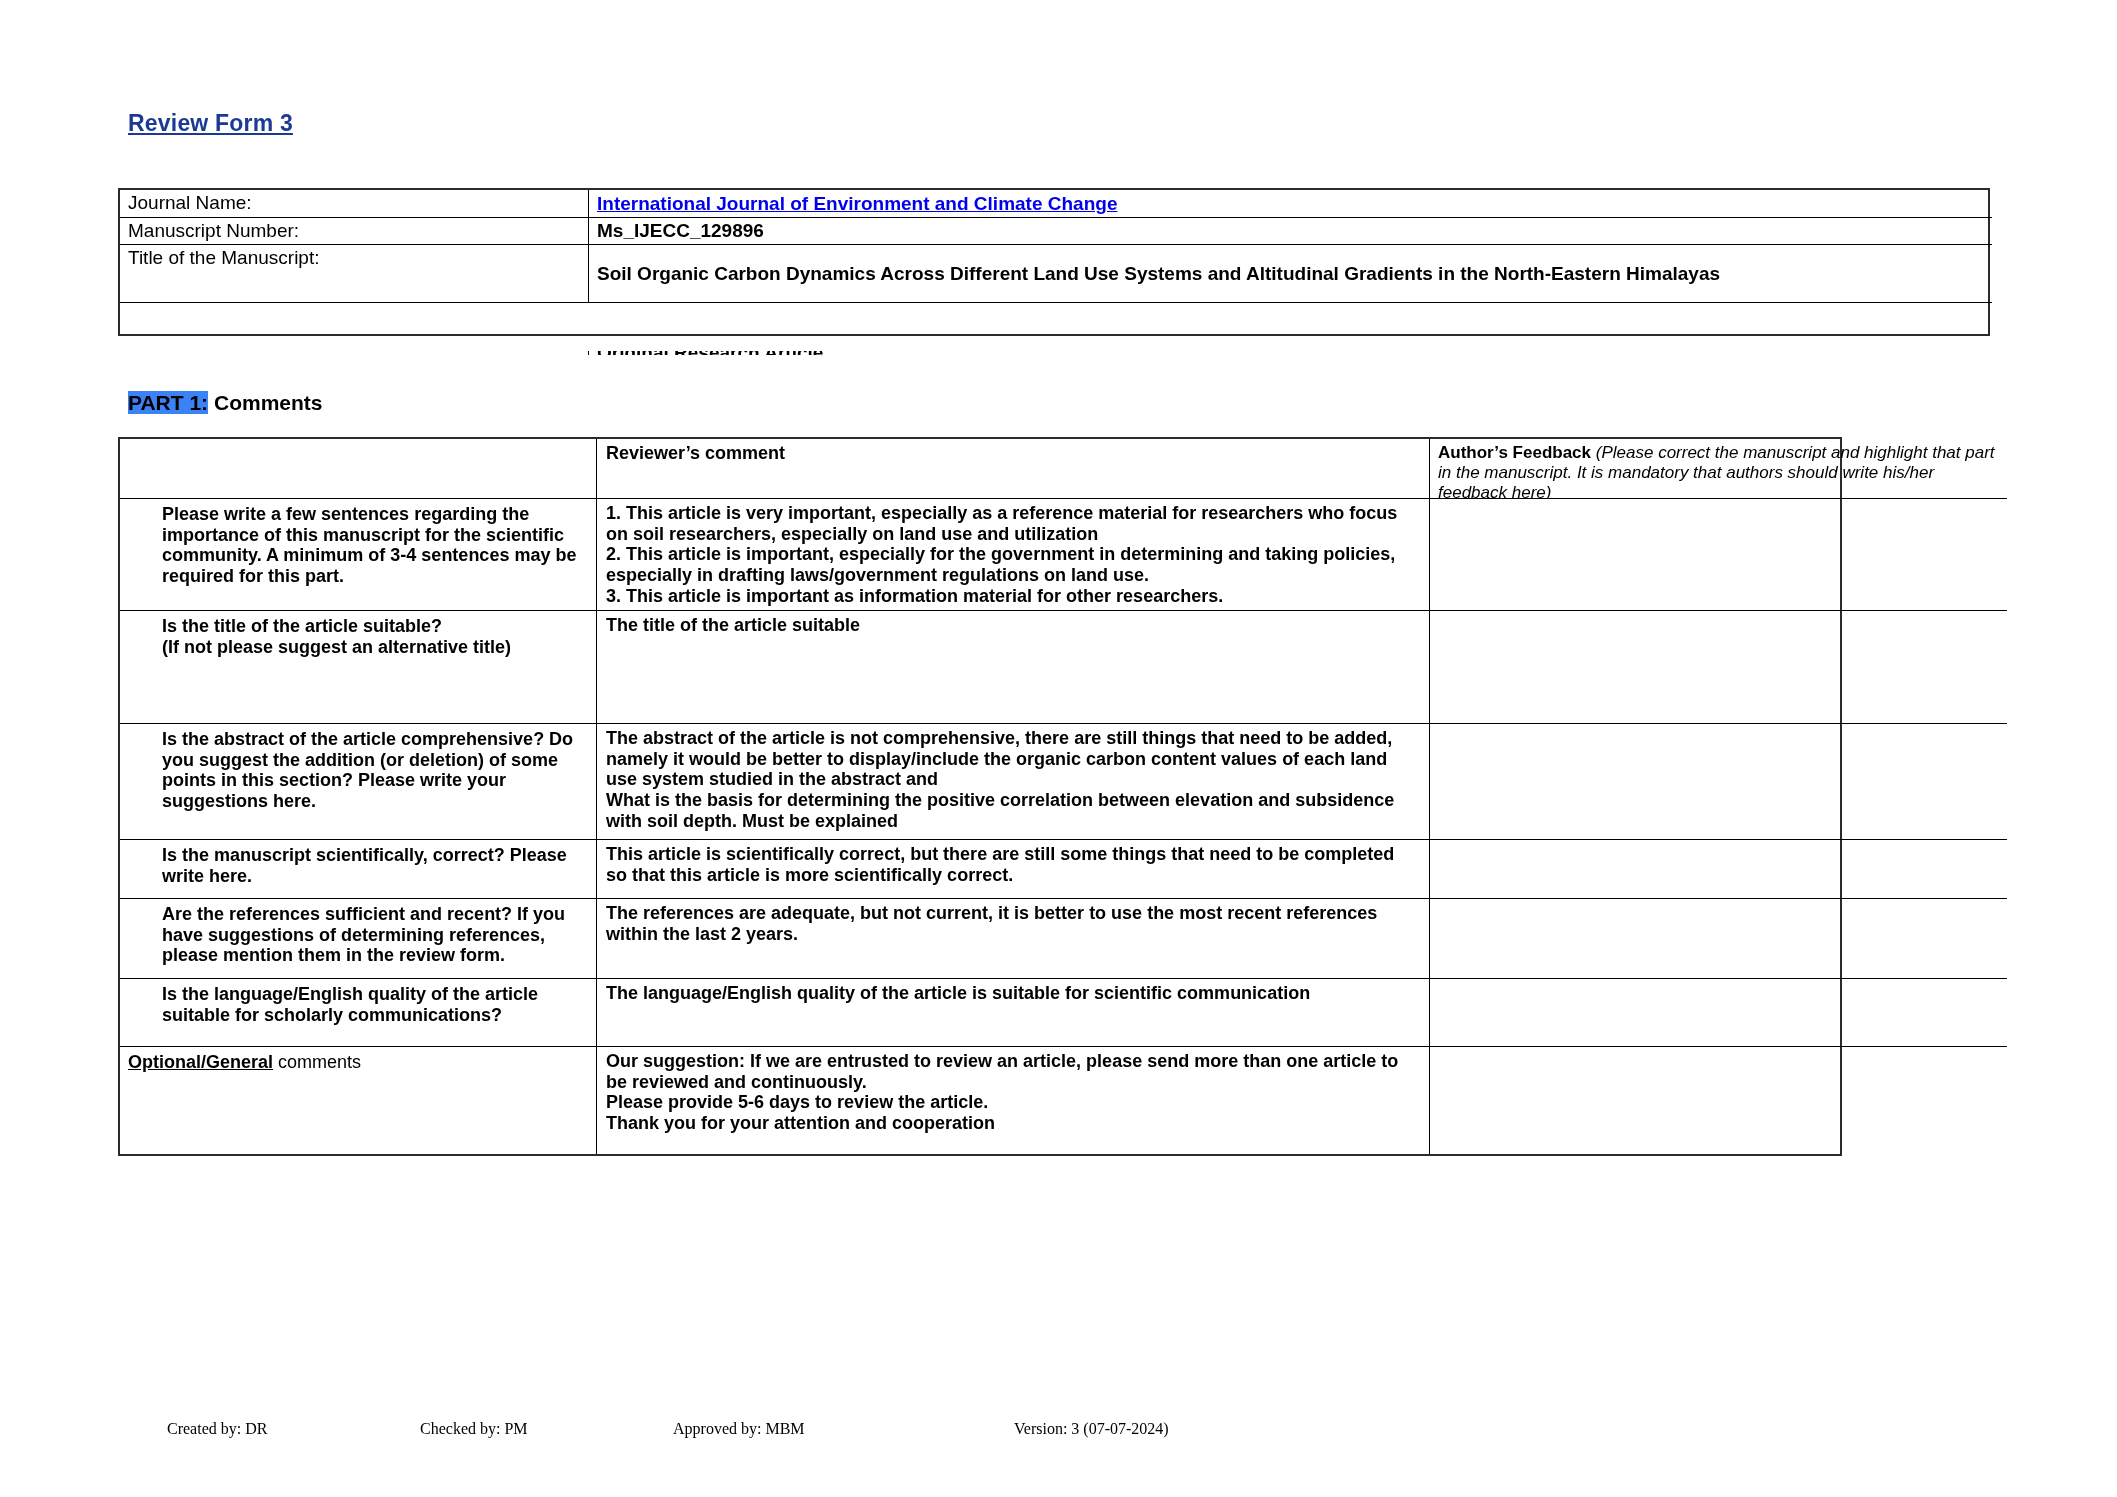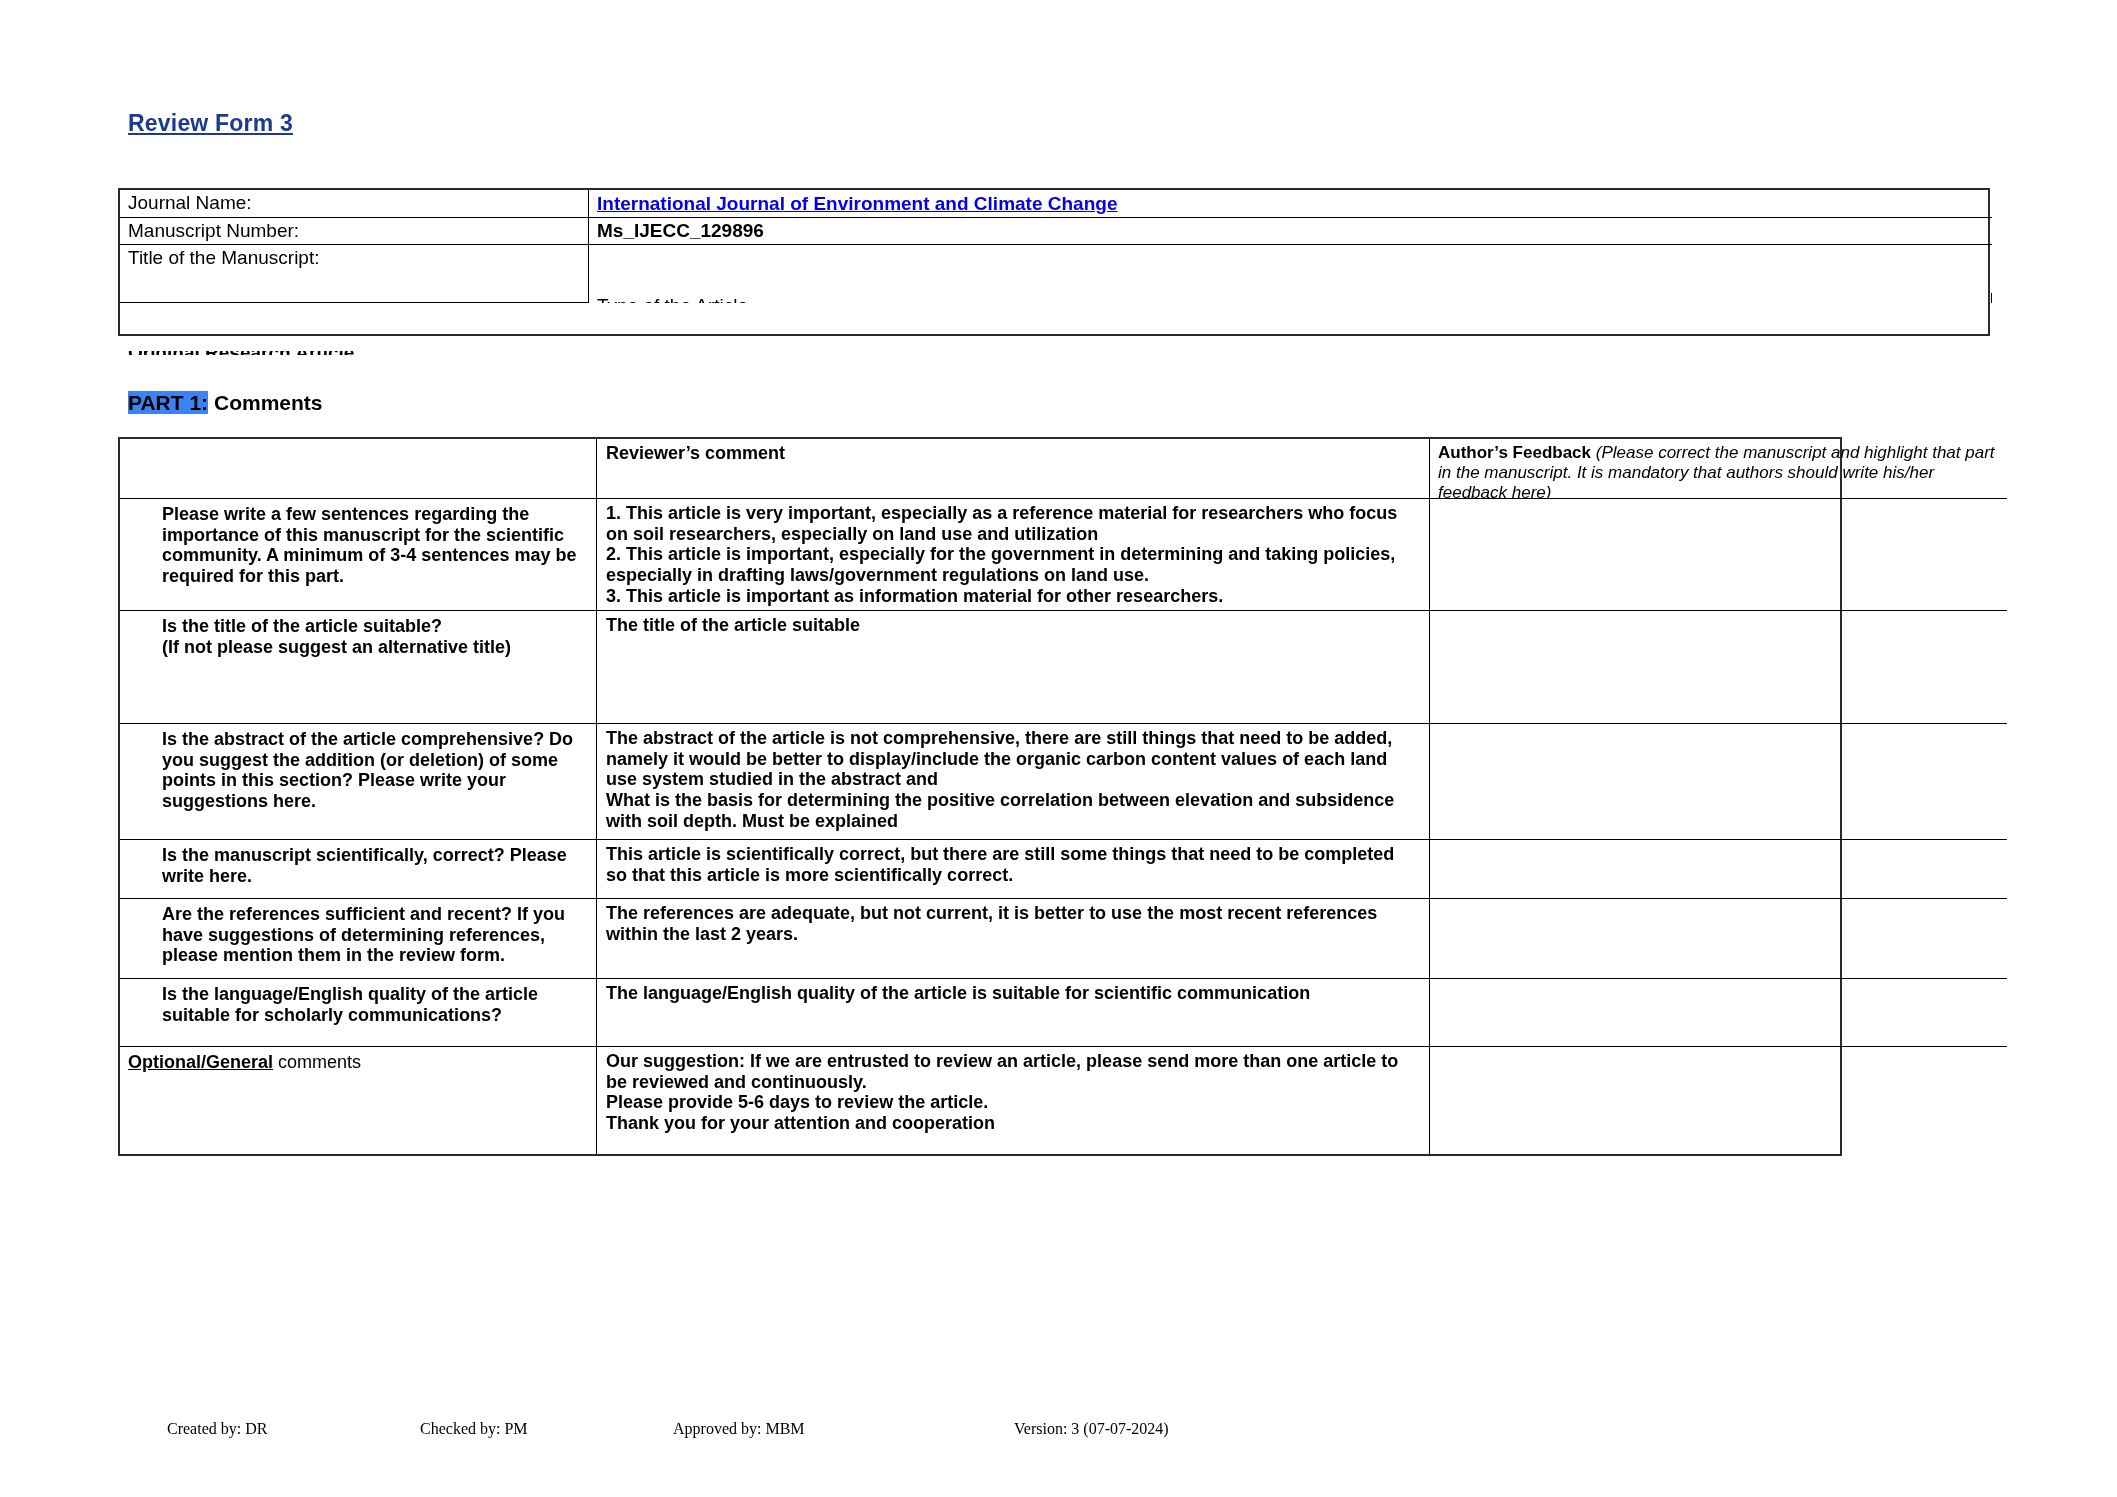--- a/index.html
+++ b/index.html
@@ -109,20 +109,21 @@
 <div class="meta-table">
   <div class="meta-cell meta-label">Journal Name:</div>
   <div class="meta-cell meta-value last-col">
     <span class="meta-link">International Journal of Environment and Climate Change</span>
   </div>
 
   <div class="meta-cell meta-label">Manuscript Number:</div>
   <div class="meta-cell meta-value last-col">Ms_IJECC_129896</div>
 
   <div class="meta-cell meta-label">Title of the Manuscript:</div>
+  <div class="meta-cell meta-value last-col">Soil Organic Carbon Dynamics Across Different Land Use Systems and Altitudinal Gradients in the North-Eastern Himalayas</div>
 
   <div class="meta-cell meta-label last-row">Type of the Article</div>
   <div class="meta-cell meta-value last-col last-row">Original Research Article</div>
 </div>
 
 <div class="part-heading">
   <span class="part-highlight">PART  1:</span><span> Comments</span>
 </div>
 
 <div class="main-table">

